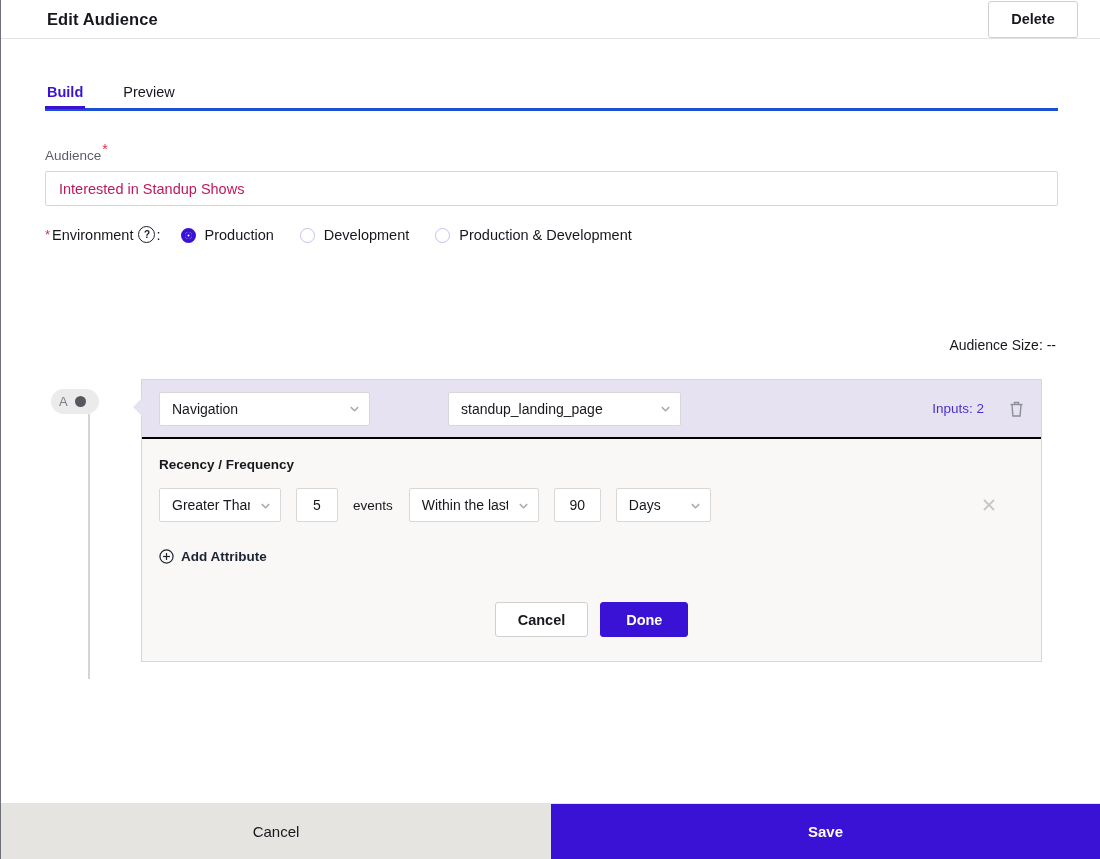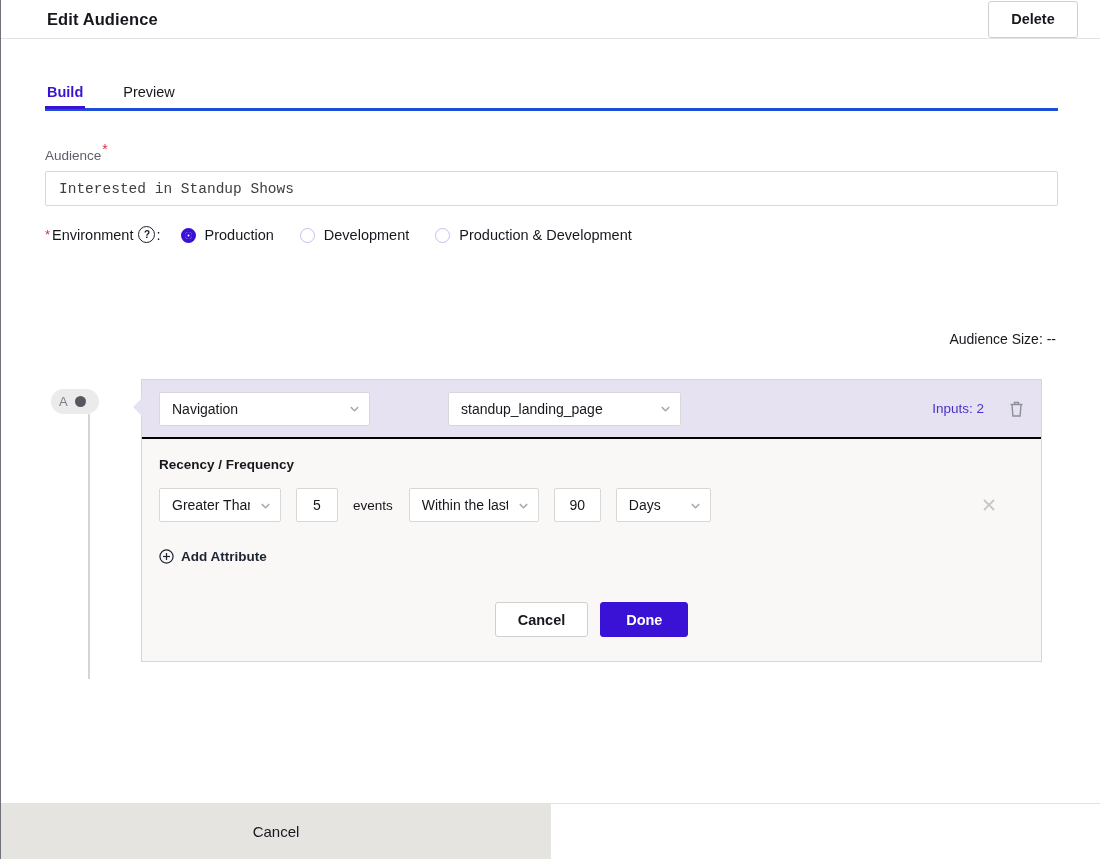--- a/index.html
+++ b/index.html
@@ -120,23 +120,23 @@
     margin-right: 2px;
   }
   .audience-input {
     margin-top: 9px;
     width: 1013px;
     height: 35px;
     box-sizing: border-box;
     border: 1px solid #d8d8d8;
     border-radius: 2px;
     padding: 0 13px;
-    font-family: Liberation Mono, monospace;
+    font-family: Liberation Sans, sans-serif;
     font-size: 14.5px;
-    color: #404040;
+    color: #be185d;
     background: #fff;
   }
 
   
   .env-row {
     margin-top: 20px;
     display: flex;
     align-items: center;
     font-size: 14.5px;
     color: #16181d;
@@ -174,21 +174,21 @@
     border: 4px solid #3a12d6;
     background: #fff;
     box-shadow: inset 0 0 0 2.5px #3a12d6;
   }
   .radio-label { font-size: 14.5px; color: #16181d; }
 
   
   .audience-size {
     position: absolute;
     right: 44px;
-    top: 292px;
+    top: 298px;
     font-size: 14px;
     color: #16181d;
   }
 
   
   .builder {
     position: absolute;
     left: 44px;
     top: 340px;
     width: 1013px;
@@ -557,15 +557,16 @@
           </div>
         </div>
 
       </div>
     </div>
 
   </div>
 
   <div class="footer">
     <button class="footer-cancel">Cancel</button>
+    <button class="footer-save">Save</button>
   </div>
 
 </div>
 
 </body></html>

